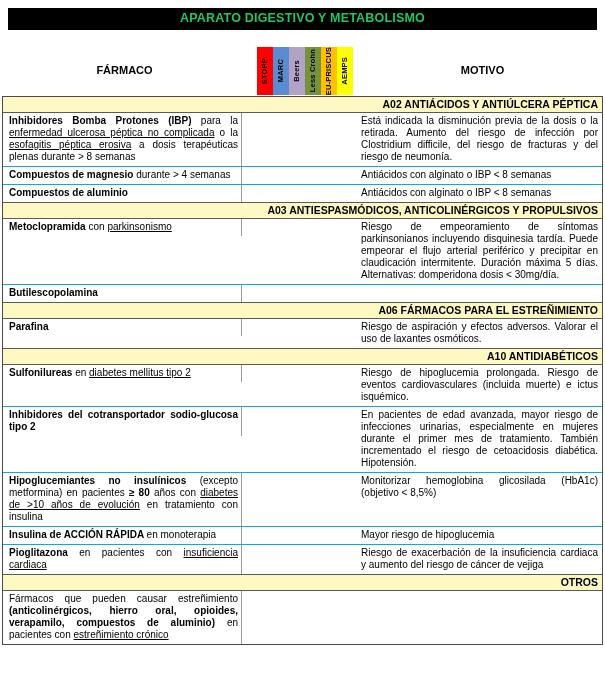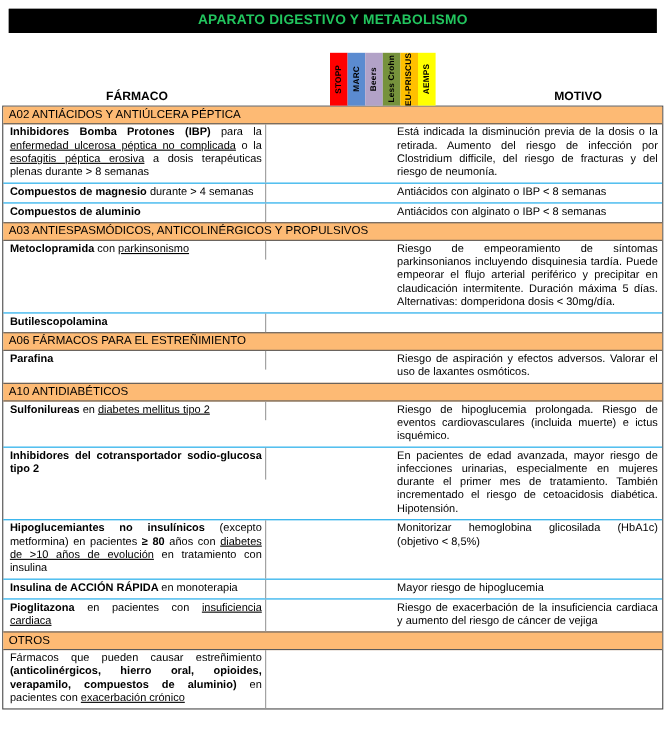--- a/index.html
+++ b/index.html
@@ -9,22 +9,22 @@
     -webkit-font-smoothing:antialiased;
   }
   .page{position:relative;width:605px;}
   .title-bar{
     margin:8px 8px 0 8px;background:#000;color:#22c55e;
     font-weight:bold;font-size:12.5px;line-height:13px;
     text-align:center;padding:3px 0 4px 0;letter-spacing:.2px;
     border:1px solid #000;
   }
   .header-row{
-    display:flex;align-items:flex-end;
-    height:50px;margin:16px 2px 0 2px;gap:43px;
+    display:flex;align-items:center;
+    height:50px;margin:16px 2px 0 2px;
   }
   .hcol-farmaco{width:245px;}
   .hcol-marks{width:115px;display:flex;justify-content:center;align-items:flex-end;}
   .hcol-motivo{flex:1;}
   .header-label{
     font-weight:bold;font-size:11px;text-align:center;
     padding-bottom:2px;color:#000;
   }
   .criteria-bar{
     width:16px;height:48px;
@@ -32,24 +32,24 @@
   }
   .criteria-bar span{
     writing-mode:vertical-rl;transform:rotate(180deg);
     font-size:7.5px;font-weight:bold;color:#000;
     white-space:nowrap;letter-spacing:.2px;
   }
   .tbl{
     margin:0 2px;border:1px solid #4a4a4a;
   }
   .section-header{
-    background:#fdba74;color:#000;
-    font-weight:normal;font-size:10.5px;line-height:13px;
+    background:#fef9c3;color:#000;
+    font-weight:bold;font-size:10.5px;line-height:13px;
     padding:1px 4px 1px 5px;
-    border-top:1px solid #5a5a5a;border-bottom:1px solid #5a5a5a;
+    border-top:1px solid #5a5a5a;border-bottom:1px solid #5a5a5a;text-align:right;
   }
   .section-header:first-child{border-top:none;}
   .drow{display:flex;align-items:flex-start;}
   .drow + .drow{border-top:1px solid #0ea5e9;}
   .cell-farmaco{
     width:239px;box-sizing:border-box;
     padding:2px 3px 3px 6px;
     font-size:10px;line-height:12px;text-align:justify;color:#000;
     border-right:1px solid #9a9a9a;
   }
@@ -230,21 +230,21 @@
           <div class="mark" style="background: rgb(91, 139, 208);"></div>
           <div class="mark" style="background: rgb(178, 162, 199);"></div>
           <div class="mark"></div>
           <div class="mark" style="background: rgb(255, 192, 0);"></div>
           <div class="mark"></div>
         </div>
         <div class="cell-motivo"><span>Riesgo de exacerbación de la insuficiencia cardiaca y aumento del riesgo de cáncer de vejiga</span></div>
       </div>
       <div class="section-header">OTROS</div>
       <div class="drow">
-        <div class="cell-farmaco"><span>Fármacos que pueden causar estreñimiento </span><span class="run-b">(anticolinérgicos, hierro oral, opioides, verapamilo, compuestos de aluminio) </span><span>en pacientes con </span><span class="run-u">exacerbación crónico</span></div>
+        <div class="cell-farmaco"><span>Fármacos que pueden causar estreñimiento </span><span class="run-b">(anticolinérgicos, hierro oral, opioides, verapamilo, compuestos de aluminio) </span><span>en pacientes con </span><span class="run-u">estreñimiento crónico</span></div>
         <div class="cell-marks">
           <div class="mark" style="background: rgb(255, 0, 0);"></div>
           <div class="mark"></div>
           <div class="mark"></div>
           <div class="mark"></div>
           <div class="mark"></div>
           <div class="mark"></div>
         </div>
         <div class="cell-motivo"></div>
       </div>

